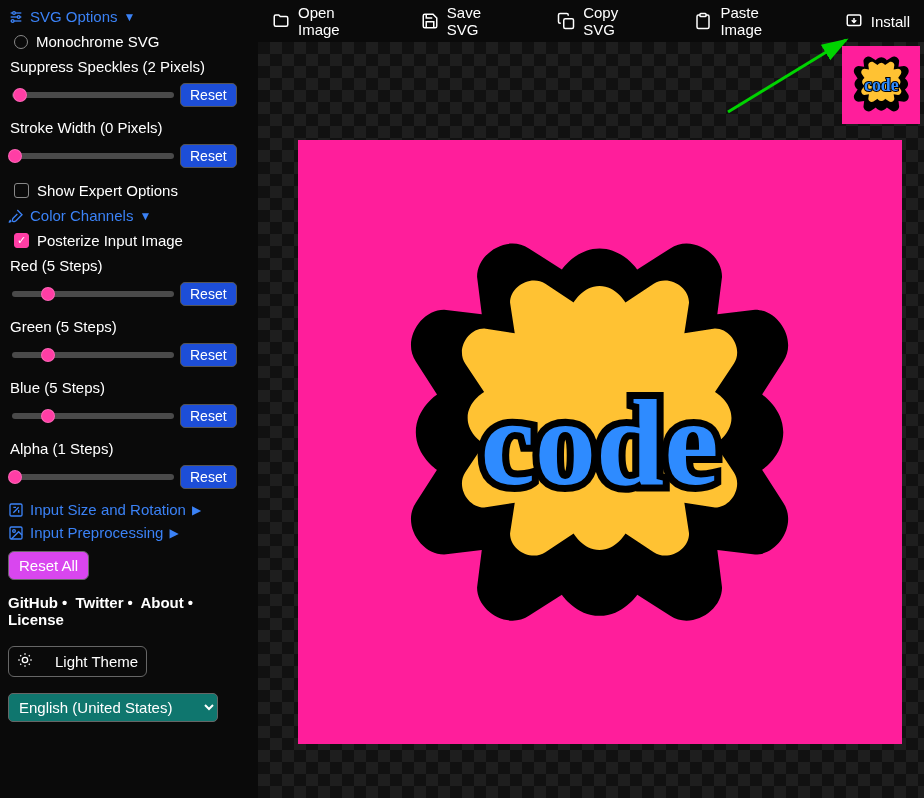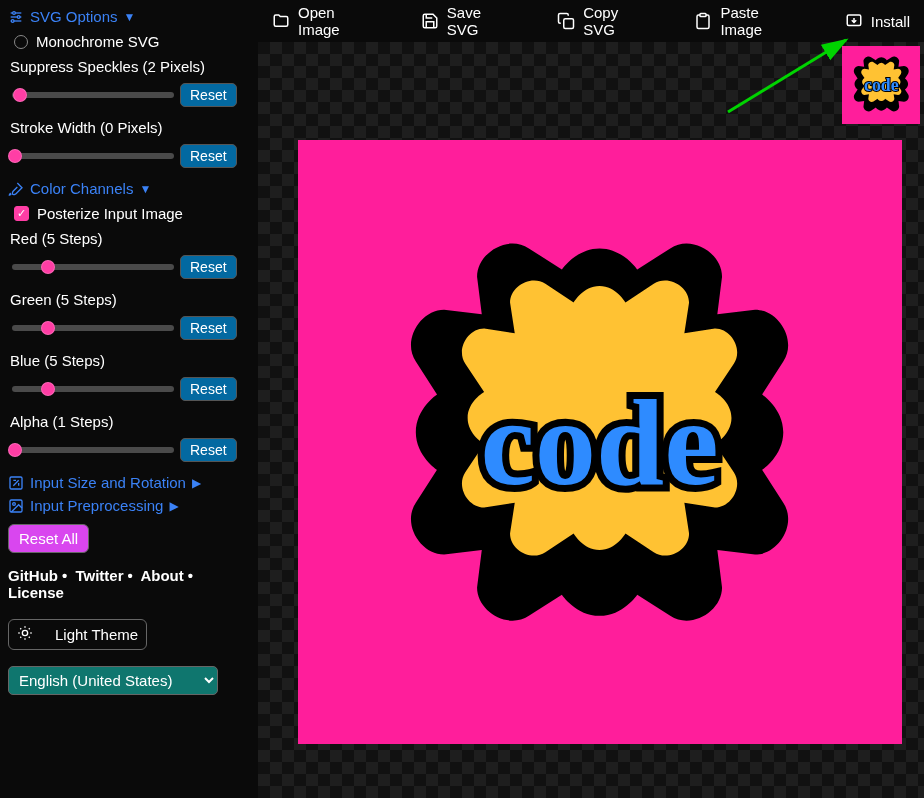--- a/index.html
+++ b/index.html
@@ -55,21 +55,21 @@
   .slider-track {
     position:relative; flex: 0 0 162px; height: 6px;
     background:#4a4a4a; border-radius:3px;
   }
   .slider-thumb {
     position:absolute; top:50%; transform:translate(-50%,-50%);
     width:14px; height:14px; border-radius:50%;
     background:#ff3ea5; border:1px solid #fff3; cursor:pointer;
   }
   .reset-btn {
-    background:#0369a1; color:#fff; border:1px solid #555;
+    background:#1d4ed8; color:#fff; border:1px solid #555;
     border-radius:5px; padding: 3px 9px; font-size:14px; cursor:pointer;
   }
   .reset-all-btn {
     align-self:flex-start;
     background:#d946ef; color:#fff; border:1px solid #666;
     border-radius:6px; padding:5px 10px; font-size:15px; cursor:pointer;
     margin-top: 4px;
   }
   .footer-links {
     padding: 8px 0 4px 0;
@@ -171,20 +171,24 @@
   </div>
 
   <div class="slider-label">Stroke Width (0 Pixels)</div>
   <div class="slider-row">
     <div class="slider-track">
       <div class="slider-thumb" style="left:2%"></div>
     </div>
     <button class="reset-btn">Reset</button>
   </div>
 
+  <div class="check-row">
+    <span class="checkbox"></span>
+    <span>Show Expert Options</span>
+  </div>
 
   <div class="section-header">
     <span class="icon">
       <svg width="16" height="16" viewBox="0 0 24 24" fill="none" stroke="currentColor" stroke-width="2">
           <path d="M14 3l7 7-9 9c-1 1-4 2-5 1s0-4 1-5l6-6"></path>
           <path d="M5 19c-1 1-2 2-3 2 0-1 1-2 2-3"></path>
         </svg>
     </span>
     <span>Color Channels</span>
     <span class="disclosure">▼</span>

